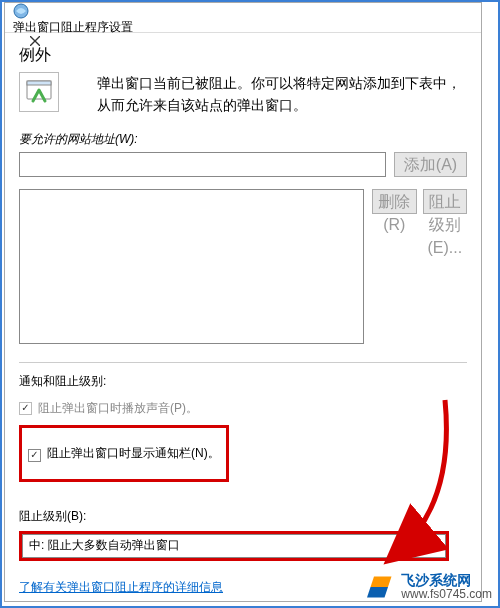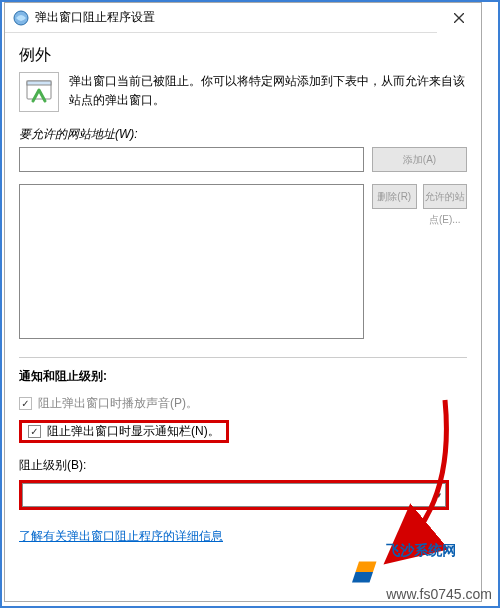--- a/index.html
+++ b/index.html
@@ -25,22 +25,22 @@
       background: #fff;
       border: 1px solid #aaa;
       height: 600px;
       position: relative;
     }
     .titlebar {
       height: 30px;
       background: #fff;
       border-bottom: 1px solid #ddd;
       display: flex;
-      align-items: center;
       padding: 0 0 0 8px;
+      flex-direction: column;
     }
     .title-icon {
       width: 16px; height: 16px;
       margin-right: 6px;
       display: inline-flex;
       align-items: center; justify-content: center;
     }
     .title-text {
       flex: 1;
       font-size: 12px;
@@ -71,23 +71,24 @@
     }
     .info-icon {
       width: 40px; height: 40px;
       border: 1px solid #bbb;
       background: #fff;
       display: flex;
       align-items: center; justify-content: center;
       flex-shrink: 0;
     }
     .info-text {
-      font-size: 12px;
+      font-size: 14px;
       color: #000;
       line-height: 1.6;
+      margin-left: 28px;
     }
     .field-label {
       font-size: 12px;
       color: #000;
       margin-bottom: 4px;
       font-style: italic;
     }
     .input-row {
       display: flex;
       gap: 8px;
@@ -96,26 +97,26 @@
     }
     .txt-input {
       flex: 1;
       height: 25px;
       border: 1px solid #888;
       background: #fff;
       padding: 0 6px;
       font-size: 12px;
     }
     .btn {
-      width: 95px;
+      width: 73px;
       height: 25px;
       border: 1px solid #adadad;
       background: #e1e1e1;
       color: #6d6d6d;
-      font-size: 10px;
+      font-size: 16px;
       text-align: center;
       line-height: 23px;
       cursor: default;
     }
     .btn.disabled { color: #9a9a9a; background: #e6e6e6; }
     .listbox-row {
       display: flex;
       gap: 8px;
       align-items: flex-start;
     }
@@ -130,48 +131,48 @@
       flex-direction: row;
       gap: 6px;
       width: 95px;
     }
     .divider {
       border: none;
       border-top: 1px solid #ccc;
       margin: 18px 0 10px 0;
     }
     .notif-label {
-      font-size: 12px; color:#000; margin-bottom:10px;font-weight:bold;
+      font-size: 12px; color:#000; margin-bottom:10px;
     }
     .chk-row {
       display:flex; align-items:center; gap:6px;
       margin-bottom: 8px;
       font-size:12px;
     }
     .chk {
       width:13px; height:13px;
       border:1px solid #888;
       background:#fff;
       display:inline-flex; align-items:center; justify-content:center;
     }
     .chk.checked::after {
       content:"✓"; font-size:10px; color:#333; line-height:1;
     }
     .chk.dim { border-color:#bbb; }
     .chk.dim + span { color:#888; }
     .red-box {
       border: 3px solid #d40000;
-      padding: 0 6px;
+      padding: 17px 6px;
       display:inline-flex;
-      align-items:center;
+      align-items:flex-end;
       gap:6px;
       margin-bottom: 10px;
     }
     .block-level-label {
-      font-size:12px; color:#000; margin: 4px 0 6px 0;
+      font-size:12px; color:#000; margin: 16px 0 6px 0;
     }
     .select-wrap {
       border: 3px solid #d40000;
       padding: 0;
       width: 430px;
     }
     .select {
       width: 100%;
       height: 24px;
       border: 1px solid #888;
@@ -207,21 +208,21 @@
       display:flex;
       align-items:center;
       gap:6px;
       background: rgba(255,255,255,0.0);
     }
     .wm-logo {
       width:28px; height:28px;
     }
     .wm-text { display:flex; flex-direction:column; line-height:1.15;justify-content:center;}
     .wm-cn { font-size:14px; font-weight:bold; color:#0a5fb0; }
-    .wm-url { font-size:14px; color:#555;margin-top:28px; }
+    .wm-url { font-size:12px; color:#555; }
   </style>
 </head>
 <body>
 
 <div class="outer-frame">
   <div class="window">
     <div class="titlebar">
       <span class="title-icon">
         <svg width="16" height="16" viewBox="0 0 16 16">
           <circle cx="8" cy="8" r="7" fill="#7fb6e6" stroke="#2b6fab" stroke-width="1"></circle>
@@ -254,21 +255,21 @@
       <div class="field-label">要允许的网站地址(W):</div>
       <div class="input-row">
         <input class="txt-input" type="text" value="" style="">
         <div class="btn disabled">添加(A)</div>
       </div>
 
       <div class="listbox-row">
         <div class="listbox"></div>
         <div class="side-btns">
           <div class="btn disabled">删除(R)</div>
-          <div class="btn disabled">允许的站点(E)...</div>
+          <div class="btn disabled">阻止级别(E)...</div>
         </div>
       </div>
 
       <hr class="divider">
 
       <div class="notif-label">通知和阻止级别:</div>
 
       <div class="chk-row">
         <span class="chk checked dim"></span>
         <span>阻止弹出窗口时播放声音(P)。</span>
@@ -276,20 +277,21 @@
 
       <div class="red-box">
         <span class="chk checked"></span>
         <span>阻止弹出窗口时显示通知栏(N)。</span>
       </div>
 
       <div class="block-level-label">阻止级别(B):</div>
 
       <div class="select-wrap">
         <div class="select">
+          <span>中: 阻止大多数自动弹出窗口</span>
           <span class="chev">▾</span>
         </div>
       </div>
 
       <div class="link-row">
         <a class="link" href="#">了解有关弹出窗口阻止程序的详细信息</a>
       </div>
     </div>
 
     <svg class="arrow-overlay" viewBox="0 0 120 170">

